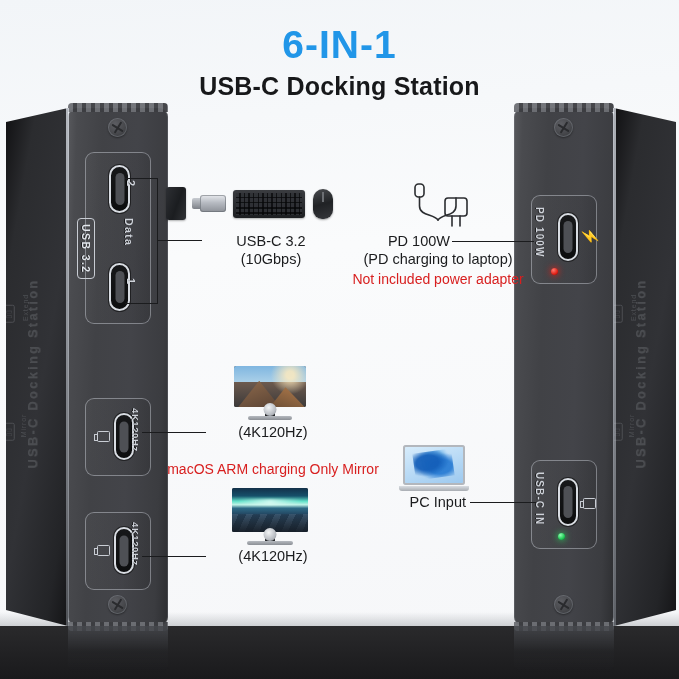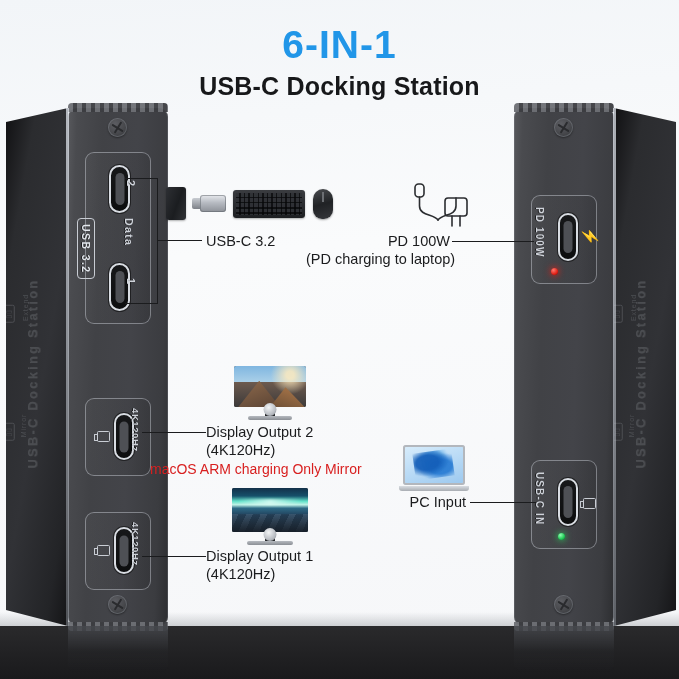--- a/index.html
+++ b/index.html
@@ -184,21 +184,21 @@
     background:linear-gradient(160deg,#d7ecfb 0%,#bcdcf6 45%,#9dc9ef 100%);}
   .laptop .lcd::before{content:"";position:absolute;left:16%;top:12%;width:68%;height:76%;
     background:
       radial-gradient(ellipse at 35% 40%,rgba(20,95,185,.95) 0 32%,rgba(20,95,185,0) 60%),
       radial-gradient(ellipse at 68% 62%,rgba(35,120,210,.9) 0 30%,rgba(35,120,210,0) 58%),
       radial-gradient(ellipse at 52% 30%,rgba(80,165,230,.75) 0 26%,rgba(80,165,230,0) 55%);
     filter:blur(.3px);transform:rotate(-8deg);}
   .laptop .deck{position:absolute;left:0;bottom:0;width:70px;height:5px;border-radius:0 0 3px 3px;
     background:linear-gradient(180deg,#d9dde2,#a8acb2);}
 
-  .label-blk{position:absolute;text-align:left;}
+  .label-blk{position:absolute;text-align:center;}
 </style>
 </head>
 <body>
 
 <div id="stage">
 
   <div class="bg-light"></div>
   <div class="floor-shadow"></div>
   <div class="bg-dark"></div>
 
@@ -314,72 +314,72 @@
         <div class="body"></div>
     </div>
     <div class="kbd" style="left:67px;top:4px;">
       <div class="keys"></div>
     </div>
     <div class="mouse" style="left:147px;top:3px;"></div>
   </div>
 
   <div class="callout label-blk" style="left:206px;top:232px;width:130px;">
     <div class="l1">USB-C 3.2</div>
+    <div class="l2">(10Gbps)</div>
   </div>
 
   <div class="charger" style="left:412px;top:182px;width:62px;height:48px;">
     <svg width="62" height="48" viewBox="0 0 62 48">
       <rect x="3" y="2" width="9" height="13" rx="3.5" fill="none" stroke="#2b2d30" stroke-width="1.6"></rect>
       <path d="M7.5 15 V24 C7.5 34 22 32 26 38" fill="none" stroke="#2b2d30" stroke-width="1.6" stroke-linecap="round"></path>
       <path d="M26 38 C30 32 44 34 44 24 V16" fill="none" stroke="#2b2d30" stroke-width="1.6" stroke-linecap="round"></path>
       <rect x="33" y="16" width="22" height="18" rx="3" fill="none" stroke="#2b2d30" stroke-width="1.6"></rect>
       <line x1="40" y1="34" x2="40" y2="44" stroke="#2b2d30" stroke-width="1.6" stroke-linecap="round"></line>
       <line x1="48" y1="34" x2="48" y2="44" stroke="#2b2d30" stroke-width="1.6" stroke-linecap="round"></line>
     </svg>
   </div>
 
   <div class="lead lead-h" style="left:452px;top:241px;width:82px;"></div>
 
   <div class="callout label-blk" style="left:334px;top:232px;width:116px;text-align:right;">
     <div class="l1">PD 100W</div>
   </div>
-  <div class="callout label-blk" style="left:306px;top:250px;width:232px;">
+  <div class="callout label-blk" style="left:322px;top:250px;width:232px;">
     <div class="l2">(PD charging to laptop)</div>
+    <div class="warn" style="margin-top:2px;">Not included power adapter</div>
   </div>
 
   <div class="monitor" style="left:234px;top:366px;width:72px;height:55px;">
     <div class="screen" style="width:72px;height:41px;">
       <div class="scr-mountain"></div>
     </div>
     <div class="neck" style="top:41px;width:10px;height:9px;"></div>
     <div class="hub" style="top:37px;"></div>
     <div class="base" style="top:50px;width:44px;height:4px;"></div>
   </div>
 
   <div class="lead lead-h" style="left:142px;top:432px;width:64px;"></div>
 
   <div class="callout label-blk" style="left:206px;top:423px;width:134px;">
-    <div class="l1">Display Output 2</div>
     <div class="l2">(4K120Hz)</div>
   </div>
   <div class="warn label-blk" style="left:150px;top:461px;width:246px;">macOS ARM charging Only Mirror</div>
 
   <div class="monitor" style="left:232px;top:488px;width:76px;height:58px;">
     <div class="screen" style="width:76px;height:44px;">
       <div class="scr-aurora"></div>
     </div>
     <div class="neck" style="top:44px;width:10px;height:9px;"></div>
     <div class="hub" style="top:40px;"></div>
     <div class="base" style="top:53px;width:46px;height:4px;"></div>
   </div>
 
   <div class="lead lead-h" style="left:142px;top:556px;width:64px;"></div>
 
   <div class="callout label-blk" style="left:206px;top:547px;width:134px;">
-    <div class="l1">Display Output 1</div>
     <div class="l2">(4K120Hz)</div>
   </div>
 
   <div class="laptop" style="left:399px;top:445px;width:70px;height:46px;">
     <div class="lid">
       <div class="lcd"></div>
     </div>
     <div class="deck"></div>
   </div>
 

